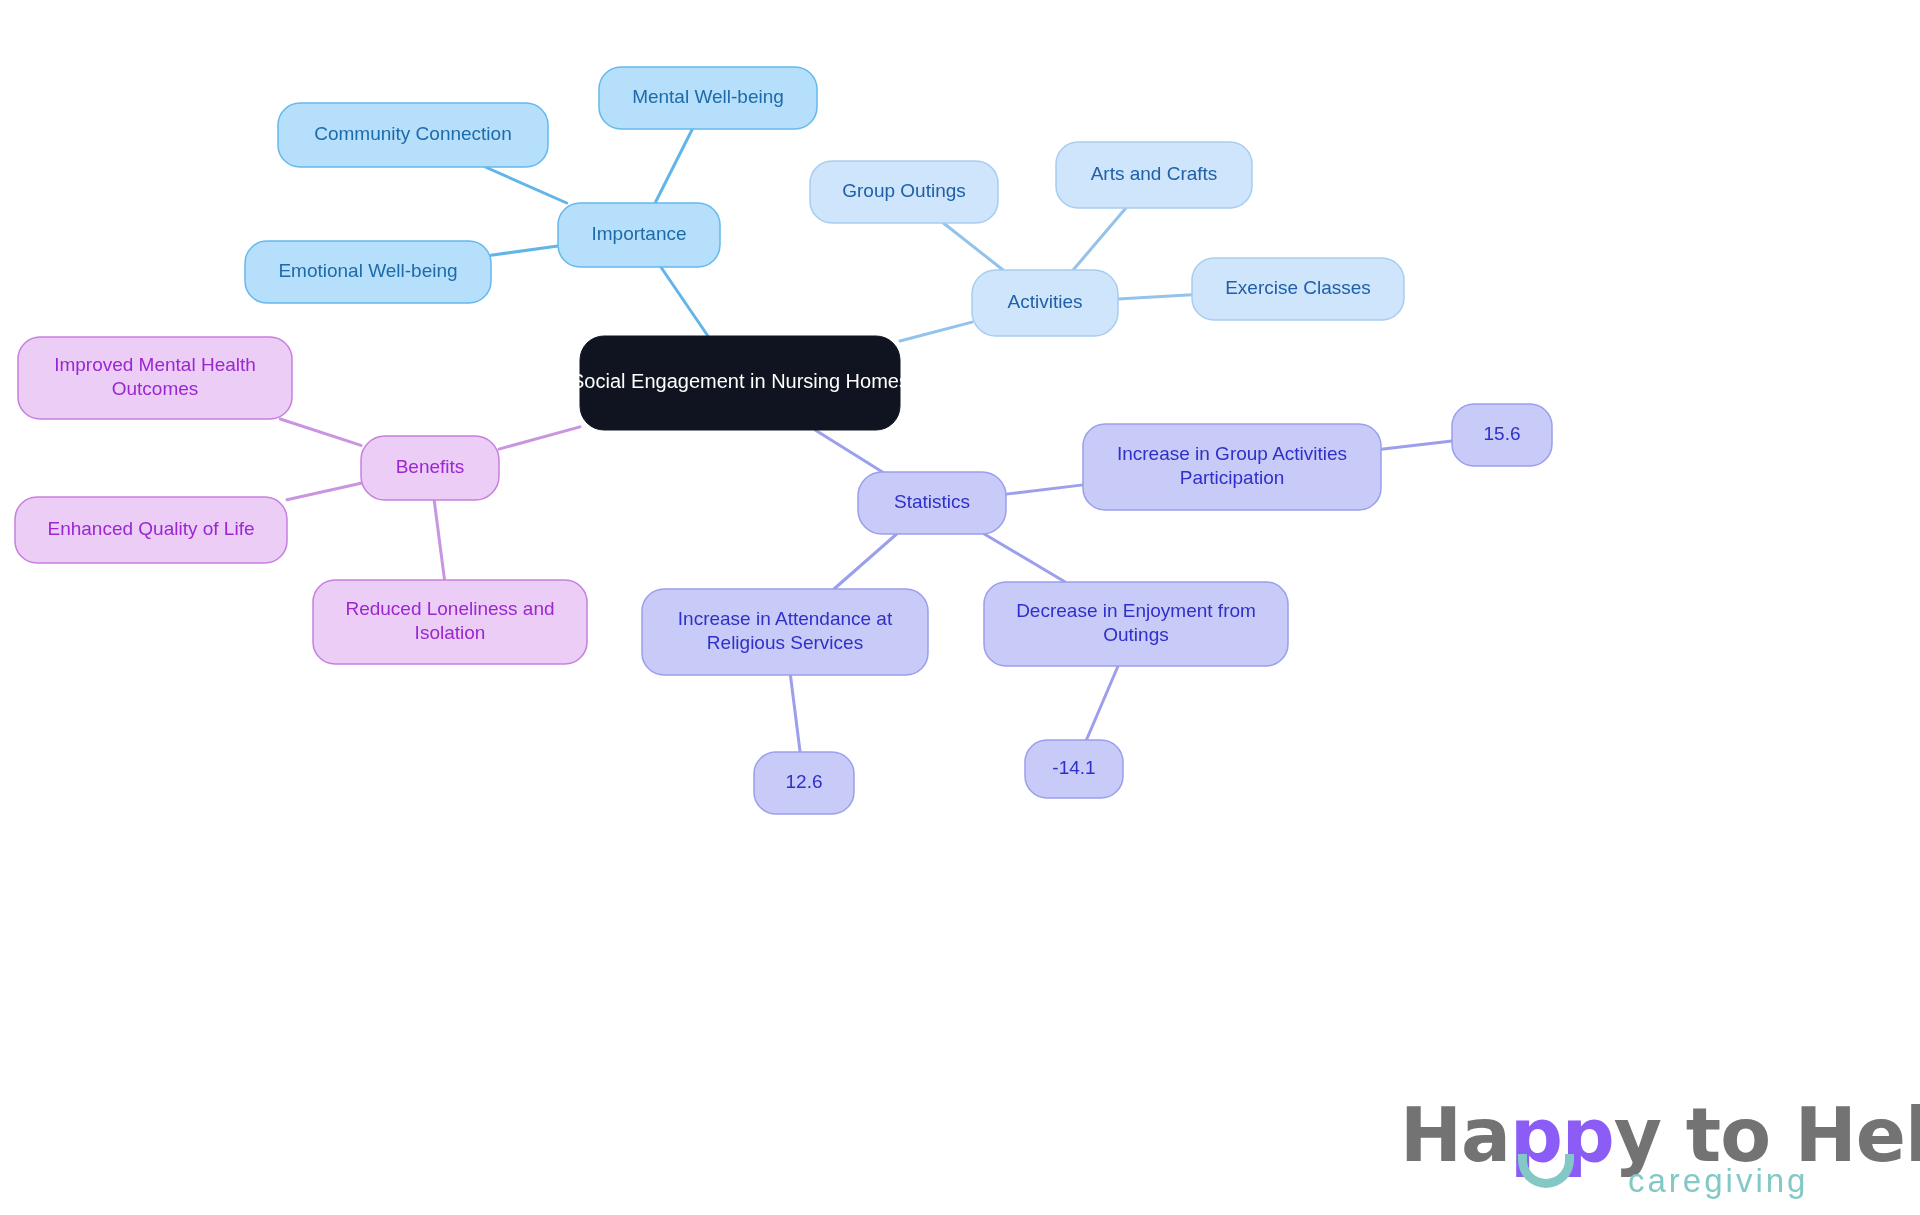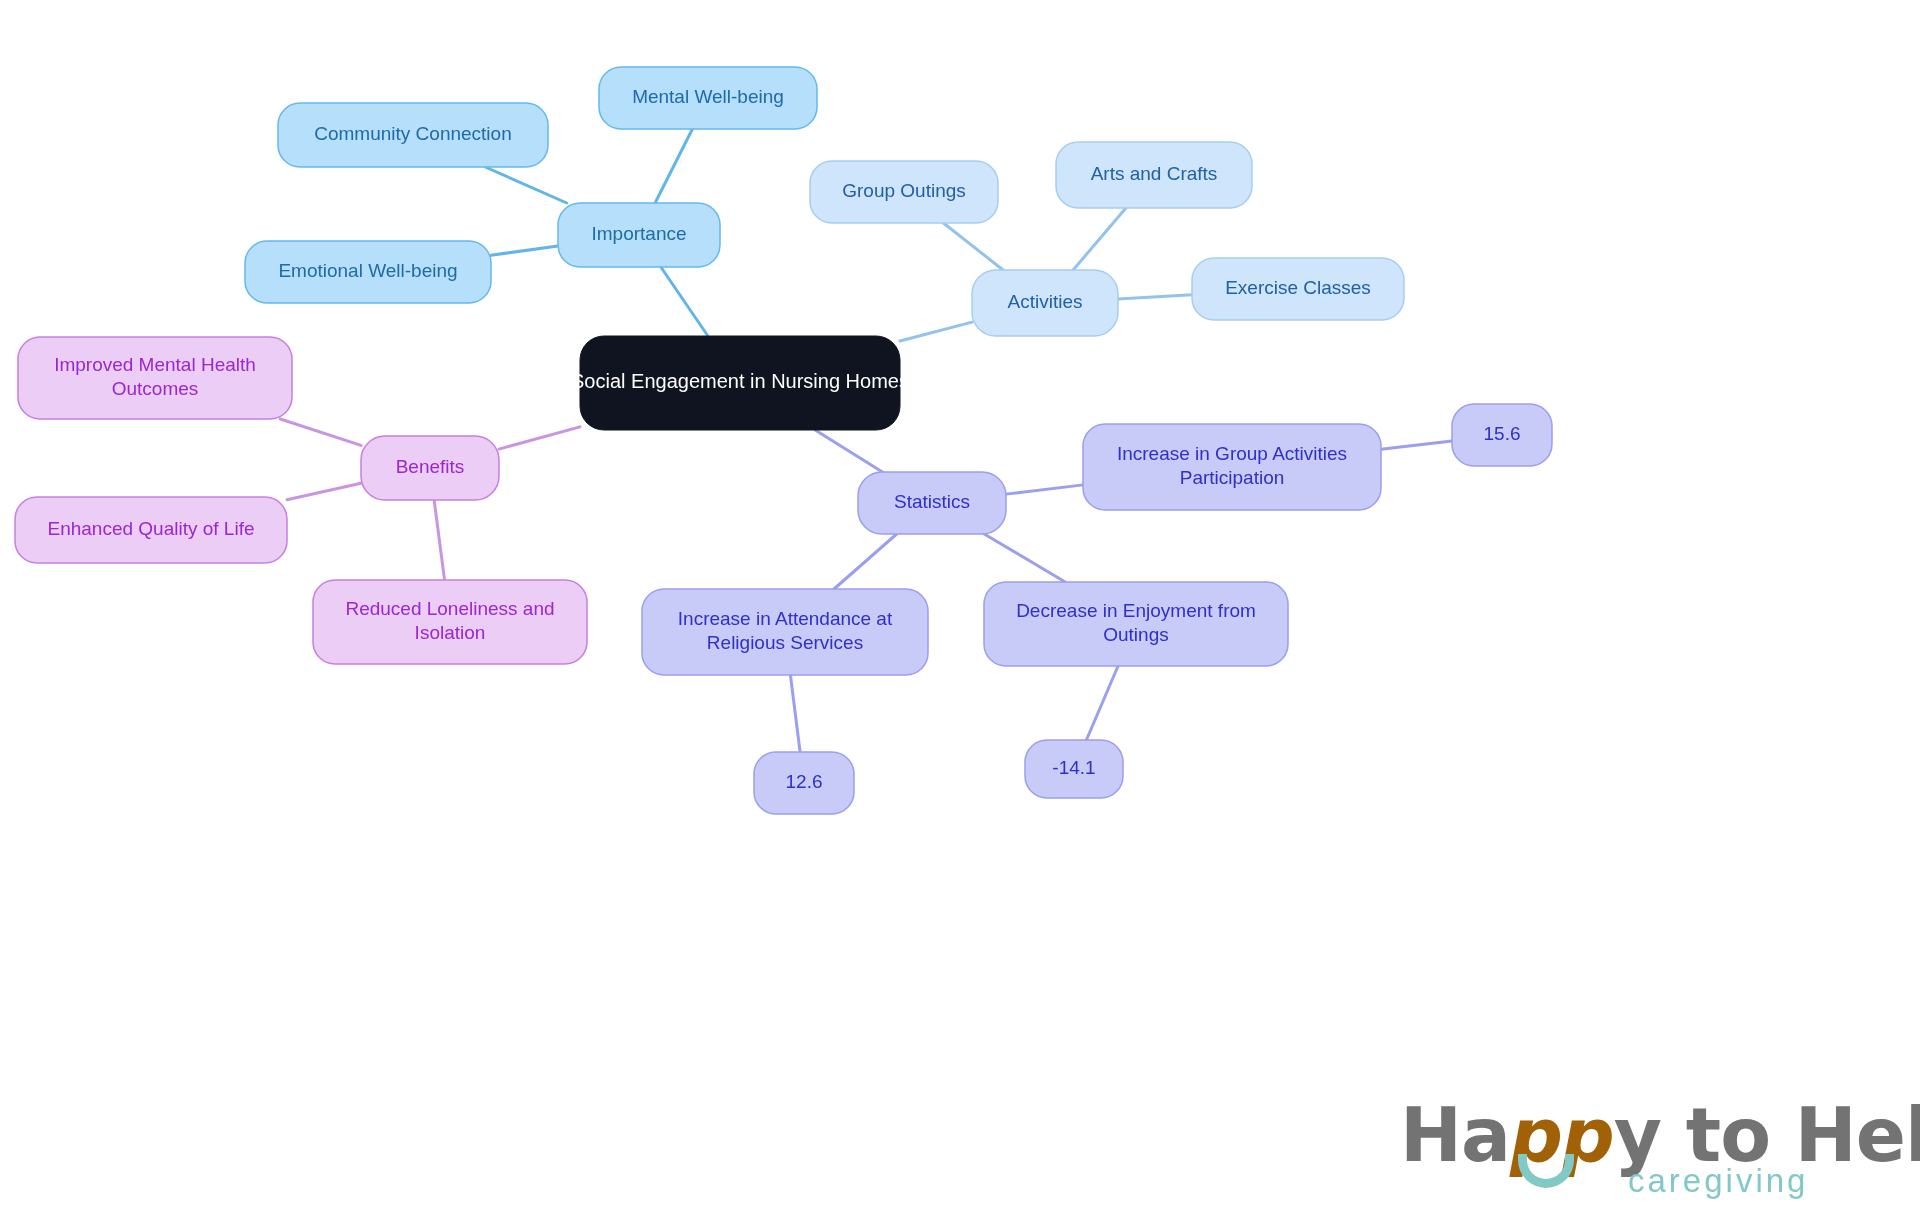--- a/index.html
+++ b/index.html
@@ -50,21 +50,21 @@
     left: 0;
     top: 0;
     font-family: "DejaVu Sans", sans-serif;
     font-weight: bold;
     font-size: 74px;
     letter-spacing: -1px;
     line-height: 1;
     white-space: nowrap;
   }
   .logo-coral { color: #737373; }
-  .logo-teal  { color: #a16207; font-style: italic; }
+  .logo-teal  { color: #8b5cf6; }
   .logo-sub {
     position: absolute;
     left: 228px;
     top: 66px;
     font-family: Liberation Sans, sans-serif;
     font-size: 33px;
     letter-spacing: 3px;
     color: #82c9c5;
     line-height: 1;
     white-space: nowrap;

